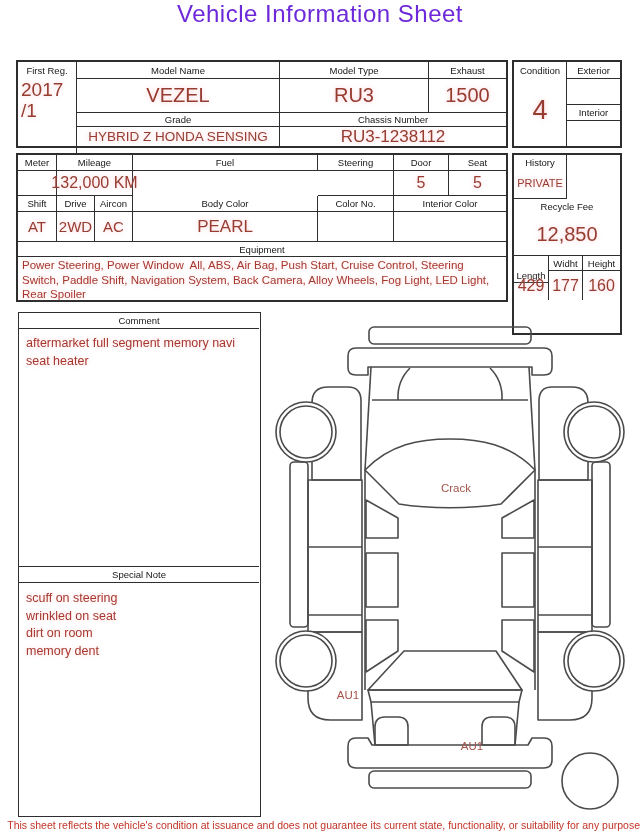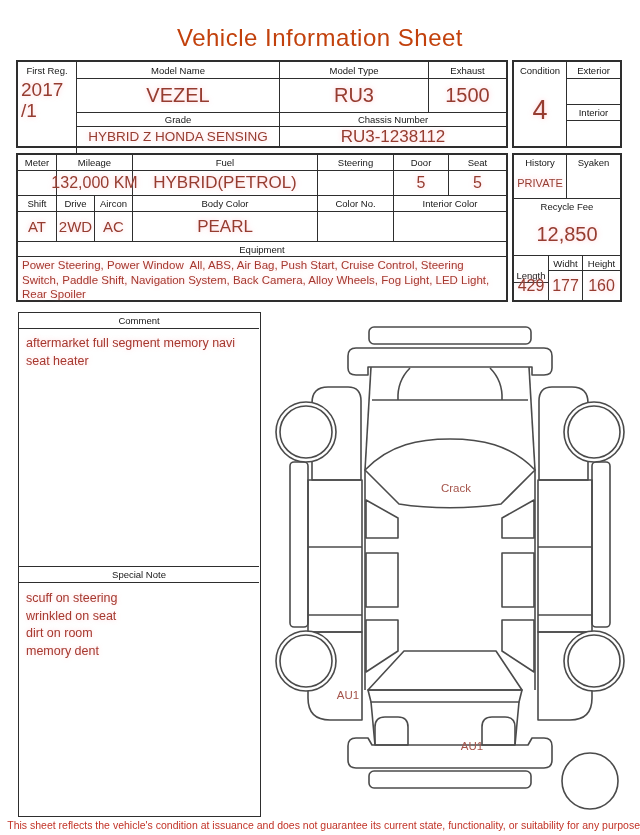--- a/index.html
+++ b/index.html
@@ -5,22 +5,22 @@
   :root{
     --border:#2e2e2e;
     --red:#963c30;
     --notered:#a6382e;
     --footred:#c23327;
   }
   html,body{margin:0;padding:0;background:#fff;}
   body{font-family:"Liberation Sans", sans-serif;-webkit-font-smoothing:antialiased;}
   *{box-sizing:border-box;}
   #sheet{position:relative;width:640px;height:835px;background:#fff;overflow:hidden;}
-  .title{position:absolute;top:24px;left:0;width:640px;text-align:center;
-         font-size:24px;color:#c2410c;letter-spacing:.5px;}
+  .title{position:absolute;top:0;left:0;width:640px;text-align:center;
+         font-size:24px;color:#6d28d9;letter-spacing:.5px;}
   .box{position:absolute;border:2px solid var(--border);background:#fff;}
   .box.thin{border-width:1.5px;}
   .cell{position:absolute;}
   .hdr{font-size:9.5px;color:#161616;display:flex;align-items:center;justify-content:center;white-space:nowrap;}
   .val{color:var(--red);display:flex;align-items:center;justify-content:center;white-space:nowrap;
        text-shadow:0 0 5px rgba(255,170,182,.6);}
   .bb{border-bottom:1px solid var(--border);}
   .br{border-right:1px solid var(--border);}
   .bt{border-top:1px solid var(--border);}
   .redblock{color:var(--notered);font-size:12.5px;line-height:17.5px;
@@ -78,21 +78,20 @@
 
     <div class="hdr bb br" style="position:absolute;left:0;top:0;width:39px;height:16px;">Meter</div>
     <div class="hdr bb br" style="position:absolute;left:39px;top:0;width:76px;height:16px;">Mileage</div>
     <div class="hdr bb br" style="position:absolute;left:115px;top:0;width:185px;height:16px;">Fuel</div>
     <div class="hdr bb br" style="position:absolute;left:300px;top:0;width:76px;height:16px;">Steering</div>
     <div class="hdr bb br" style="position:absolute;left:376px;top:0;width:55px;height:16px;">Door</div>
     <div class="hdr bb" style="position:absolute;left:431px;top:0;width:57px;height:16px;">Seat</div>
 
     <div class="val bb br" style="position:absolute;left:0;top:16px;width:39px;height:25px;"></div>
     <div class="val bb br" style="position:absolute;left:39px;top:16px;width:76px;height:25px;font-size:16px;">132,000 KM</div>
-    <div class="val bb br" style="position:absolute;left:115px;top:16px;width:185px;height:25px;font-size:17px;">HYBRID(PETROL)</div>
     <div class="val bb br" style="position:absolute;left:300px;top:16px;width:76px;height:25px;"></div>
     <div class="val bb br" style="position:absolute;left:376px;top:16px;width:55px;height:25px;font-size:16px;">5</div>
     <div class="val bb" style="position:absolute;left:431px;top:16px;width:57px;height:25px;font-size:16px;">5</div>
 
     <div class="hdr bb br" style="position:absolute;left:0;top:41px;width:39px;height:16px;">Shift</div>
     <div class="hdr bb br" style="position:absolute;left:39px;top:41px;width:38px;height:16px;">Drive</div>
     <div class="hdr bb br" style="position:absolute;left:77px;top:41px;width:38px;height:16px;">Aircon</div>
     <div class="hdr bb br" style="position:absolute;left:115px;top:41px;width:185px;height:16px;">Body Color</div>
     <div class="hdr bb br" style="position:absolute;left:300px;top:41px;width:76px;height:16px;">Color No.</div>
     <div class="hdr bb" style="position:absolute;left:376px;top:41px;width:112px;height:16px;">Interior Color</div>
@@ -101,28 +100,24 @@
     <div class="val bb br" style="position:absolute;left:39px;top:57px;width:38px;height:30px;font-size:15px;">2WD</div>
     <div class="val bb br" style="position:absolute;left:77px;top:57px;width:38px;height:30px;font-size:15px;">AC</div>
     <div class="val bb br" style="position:absolute;left:115px;top:57px;width:185px;height:30px;font-size:17px;">PEARL</div>
     <div class="val bb br" style="position:absolute;left:300px;top:57px;width:76px;height:30px;"></div>
     <div class="val bb" style="position:absolute;left:376px;top:57px;width:112px;height:30px;"></div>
 
     <div class="hdr bb" style="position:absolute;left:0;top:87px;width:488px;height:15px;">Equipment</div>
     <div class="equip">Power Steering, Power Window  All, ABS, Air Bag, Push Start, Cruise Control, Steering Switch, Paddle Shift, Navigation System, Back Camera, Alloy Wheels, Fog Light, LED Light, Rear Spoiler</div>
   </div>
 
-  <div class="box" style="left:512px;top:153px;width:110px;height:149px;">
+  <div class="box" style="left:512px;top:153px;width:110px;height:182px;">
     <div class="cell br bb" style="left:0;top:0;width:53px;height:44px;">
       <div class="hdr" style="position:absolute;left:0;top:1px;width:52px;height:13px;">History</div>
       <div class="val" style="position:absolute;left:0;top:14px;width:52px;height:28px;font-size:11px;">PRIVATE</div>
-    </div>
-    <div class="cell bb" style="left:53px;top:0;width:53px;height:44px;">
-      <div class="hdr" style="position:absolute;left:0;top:1px;width:53px;height:13px;">Syaken</div>
-      <div class="val" style="position:absolute;left:0;top:14px;width:53px;height:28px;font-size:11px;"></div>
     </div>
     <div class="hdr" style="position:absolute;left:0;top:44px;width:106px;height:15px;">Recycle Fee</div>
     <div class="val bb" style="position:absolute;left:0;top:59px;width:106px;height:42px;font-size:20px;">12,850</div>
     <div class="cell br" style="left:0;top:101px;width:35px;height:44px;">
       <div class="hdr bb" style="position:absolute;left:0;top:12px;width:34px;height:15px;">Length</div>
       <div class="val" style="position:absolute;left:0;top:15px;width:34px;height:29px;font-size:16px;">429</div>
     </div>
     <div class="cell br" style="left:35px;top:101px;width:34px;height:44px;">
       <div class="hdr bb" style="position:absolute;left:0;top:0;width:33px;height:15px;">Widht</div>
       <div class="val" style="position:absolute;left:0;top:15px;width:33px;height:29px;font-size:16px;">177</div>

